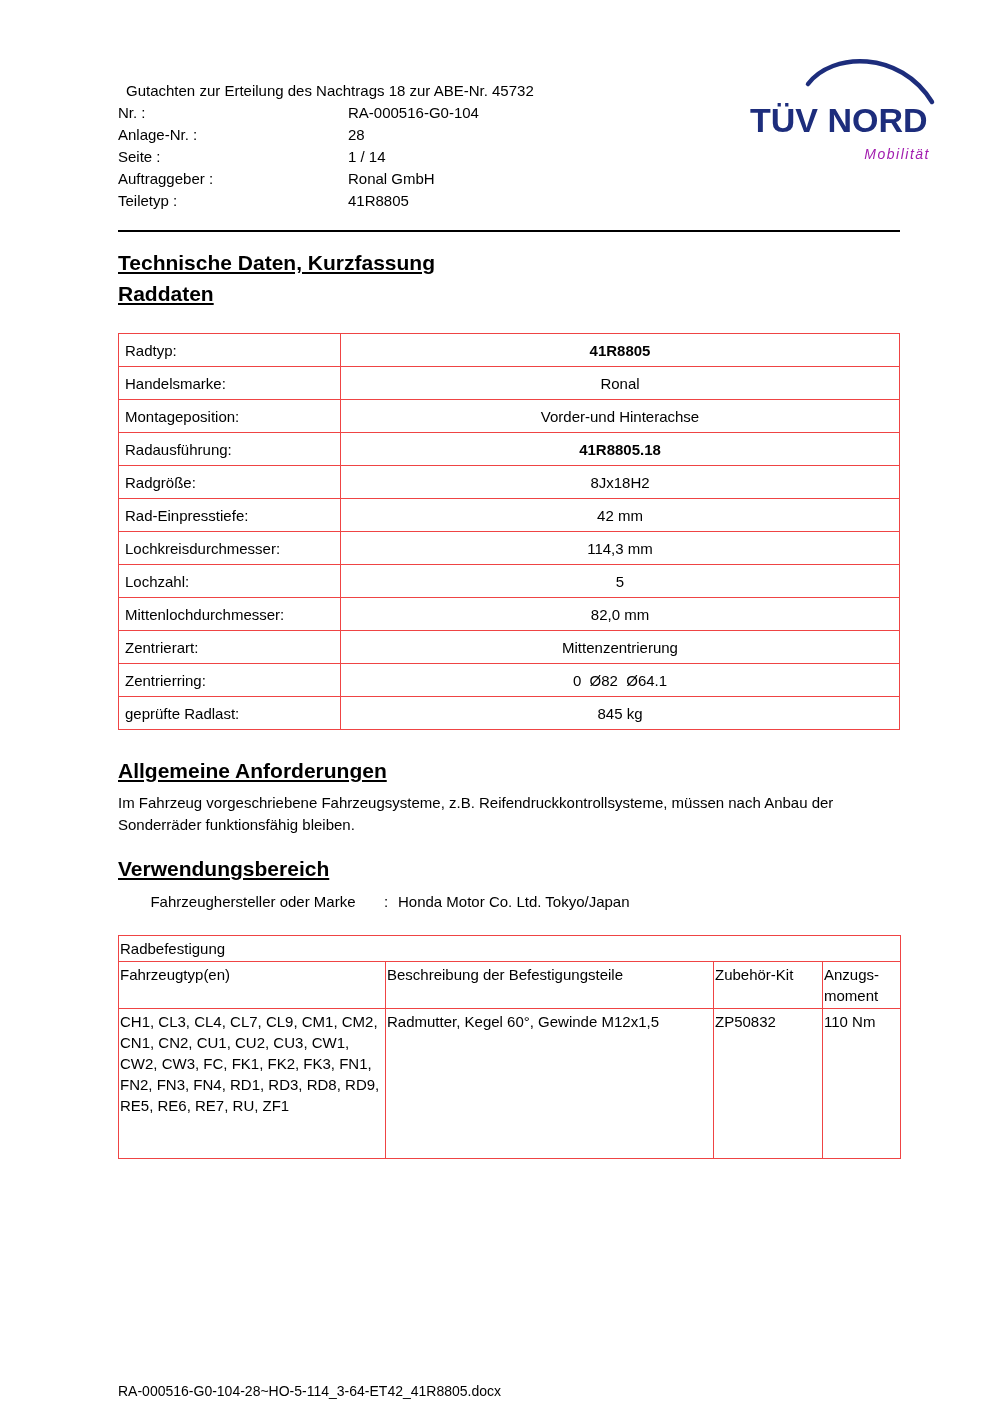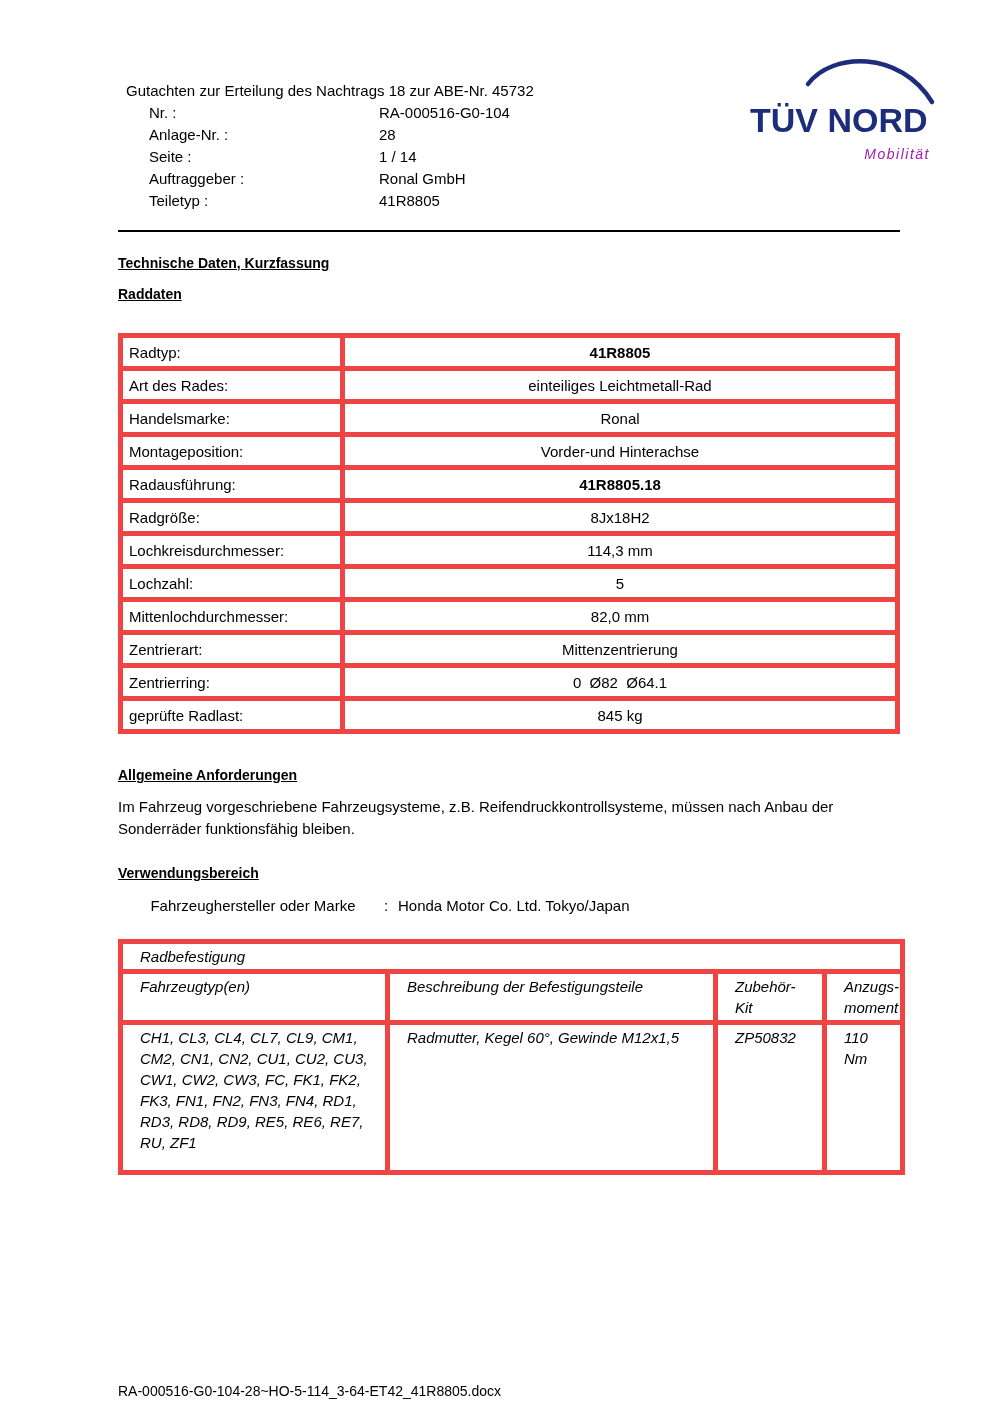--- a/index.html
+++ b/index.html
@@ -12,56 +12,56 @@
     font-family:"Liberation Sans", sans-serif;
     font-size:15px;
     color:#000;
     overflow:hidden;
   }
   .content { padding:80px 93px 0 118px; }
 
   
   .hdr-title { line-height:22px;margin-left:8px; }
   .hdr-fields { display:grid; grid-template-columns:230px 1fr; }
-  .hdr-fields span { line-height:22px;margin-left:31px; }
+  .hdr-fields span { line-height:22px; }
 
   
   .logo { position:absolute; left:748px; top:50px; width:200px; }
   .logo svg { display:block; }
   .logo-tagline {
     font-style:italic; font-size:14px; letter-spacing:1.5px;
     color:#a21caf; text-align:right; padding-right:18px; margin-top:-4px;
   }
 
   .rule { border-top:2px solid #000; margin-top:18px; }
 
-  .h1 { font-weight:bold; text-decoration:underline; font-size:14px;
+  .h1 { font-weight:bold; text-decoration:underline; font-size:21px;
         line-height:22px; }
   .mt20 { margin-top:20px; }
   .mt9  { margin-top:9px; }
   .mt40 { margin-top:30px; }
   .mt22 { margin-top:22px; }
 
   
   table { border-collapse:collapse; width:100%; table-layout:fixed; }
-  td { border:5px solid #ef4444;margin-left:8px; }
+  td { border:1px solid #ef4444;margin-left:8px; }
   .t1 { margin-top:28px; }
   .t1 td { height:33px; vertical-align:middle; }
   .t1 td.lbl { width:222px; padding-left:6px; text-align:left; }
   .t1 td.val { text-align:center; white-space:pre-wrap; }
   .b { font-weight:bold; }
 
   .para { margin-top:10px; line-height:22px; max-width:770px; }
 
   .hersteller { margin-top:11px; display:flex; line-height:22px; }
   .hersteller .hl { width:266px; padding-left:4px;text-align:center; }
   .hersteller .hs { width:14px; }
 
   
-  .t2 td { padding:2px 17px; vertical-align:top; line-height:21px;font-style:italic; }
+  .t2 td { padding:2px 1px; vertical-align:top; line-height:21px; }
   .t2 .title-cell { height:23px; }
   .t2 .hdrow td { height:46px; }
   .t2 .center { text-align:left; }
   .t2 .datarow td { height:150px; }
 
   .footer {
     position:absolute; left:118px; top:1383px; font-size:14px;
   }
 </style>
 </head>
@@ -98,38 +98,38 @@
     <div class="h1 mt20">Technische Daten, Kurzfassung</div>
     <div class="h1 mt9">Raddaten</div>
 
     <table class="t1">
       <tbody>
         <tr>
           <td class="lbl">Radtyp:</td>
           <td class="val b">41R8805</td>
         </tr>
         <tr>
-          <td class="lbl">Art des Rades:</td>
-          <td class="val">einteiliges Leichtmetall-Rad</td>
-        </tr>
-        <tr>
           <td class="lbl">Handelsmarke:</td>
           <td class="val">Ronal</td>
         </tr>
         <tr>
           <td class="lbl">Montageposition:</td>
           <td class="val">Vorder-und Hinterachse</td>
         </tr>
         <tr>
           <td class="lbl">Radausführung:</td>
           <td class="val b">41R8805.18</td>
         </tr>
         <tr>
           <td class="lbl">Radgröße:</td>
           <td class="val">8Jx18H2</td>
+        </tr>
+        <tr>
+          <td class="lbl">Rad-Einpresstiefe:</td>
+          <td class="val">42 mm</td>
         </tr>
         <tr>
           <td class="lbl">Lochkreisdurchmesser:</td>
           <td class="val">114,3 mm</td>
         </tr>
         <tr>
           <td class="lbl">Lochzahl:</td>
           <td class="val">5</td>
         </tr>
         <tr>

